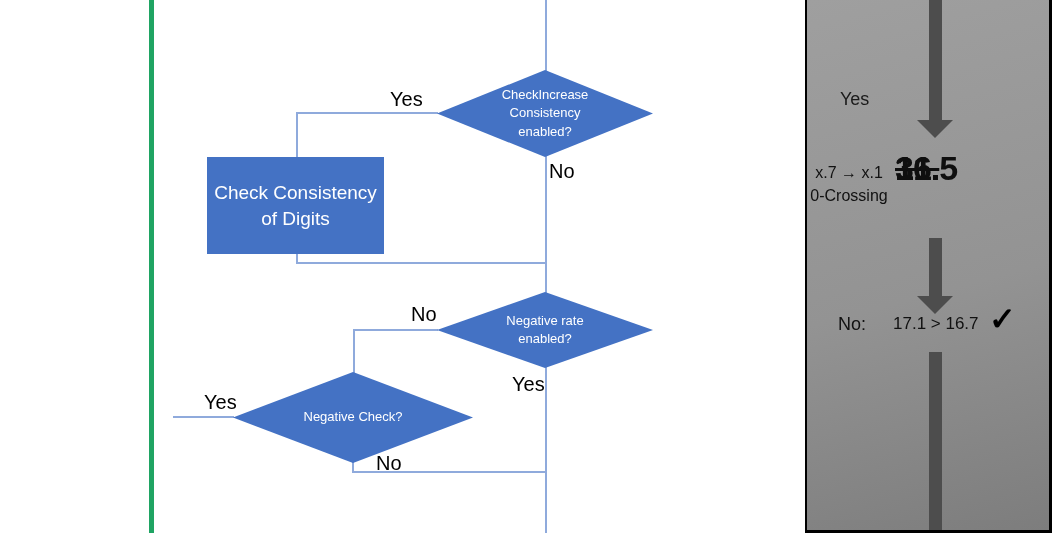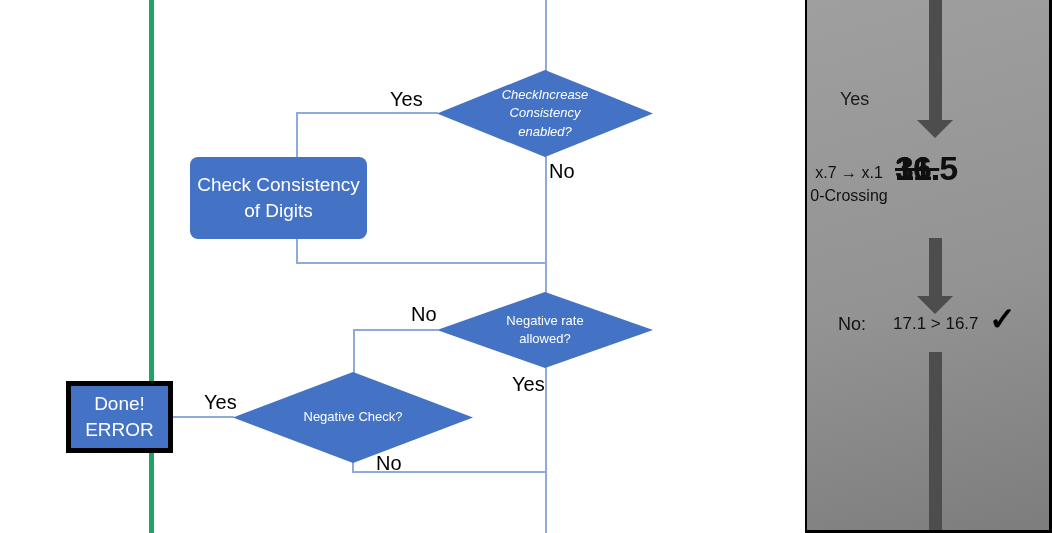--- a/index.html
+++ b/index.html
@@ -58,44 +58,40 @@
   <div class="line" style="left:296px; top:234px; width:2px; height:29px;"></div>
   <div class="line" style="left:296px; top:262px; width:250px; height:2px;"></div>
   <div class="line" style="left:353px; top:329px; width:85px; height:2px;"></div>
   <div class="line" style="left:353px; top:329px; width:2px; height:44px;"></div>
   <div class="line" style="left:173px; top:416px; width:61px; height:2px;"></div>
   <div class="line" style="left:352px; top:462px; width:2px; height:11px;"></div>
   <div class="line" style="left:352px; top:471px; width:194px; height:2px;"></div>
 
   <div class="greenline"></div>
 
-  <div class="diamond" style="left:437px; top:70px; width:216px; height:87px;font-style:italic;">
+  <div class="diamond" style="left:437px; top:70px; width:216px; height:87px;">
     <span class="txt">CheckIncrease
 Consistency
 enabled?</span>
   </div>
 
-  <div class="proc" style="left:190px; top:157px; width:177px; height:82px;border-radius:8px;">
+  <div class="proc" style="left:207px; top:157px; width:177px; height:97px;">
     <span class="txt">Check Consistency
 of Digits</span>
   </div>
 
   <div class="diamond" style="left:437px; top:292px; width:216px; height:76px;">
     <span class="txt">Negative rate
-allowed?</span>
+enabled?</span>
   </div>
 
   <div class="diamond" style="left:233px; top:372px; width:240px; height:91px;">
     <span class="txt">Negative Check?</span>
   </div>
 
-  <div class="proc done" style="left:66px; top:381px; width:107px; height:72px; font-size:19px;">
-    <span class="txt">Done!
-ERROR</span>
-  </div>
 
   <span class="lbl" style="left:390px; top:89px;">Yes</span>
   <span class="lbl" style="left:549px; top:161px;">No</span>
   <span class="lbl" style="left:411px; top:304px;">No</span>
   <span class="lbl" style="left:512px; top:374px;">Yes</span>
   <span class="lbl" style="left:204px; top:392px;">Yes</span>
   <span class="lbl" style="left:376px; top:453px;">No</span>
 
   <div class="panel">
     <div class="abar" style="left:122px; top:0; height:120px;"></div>

